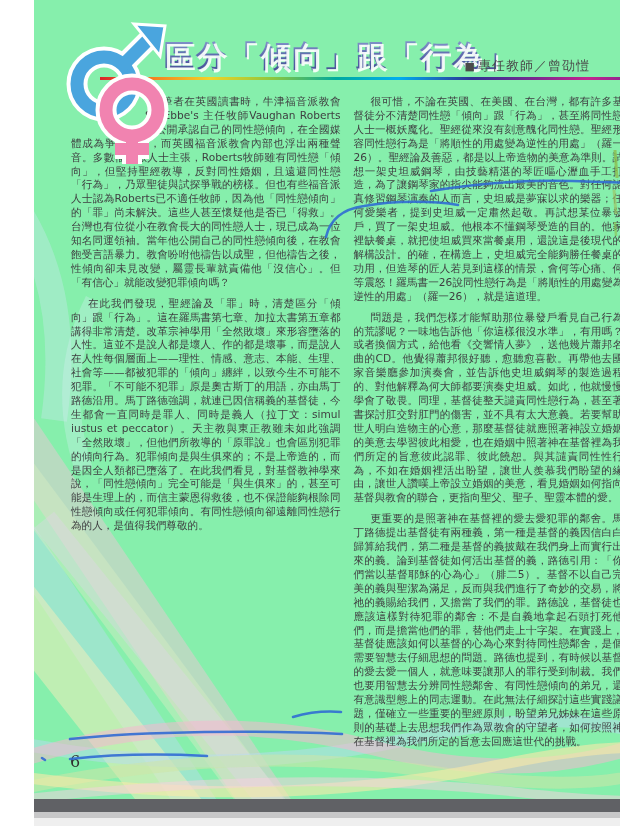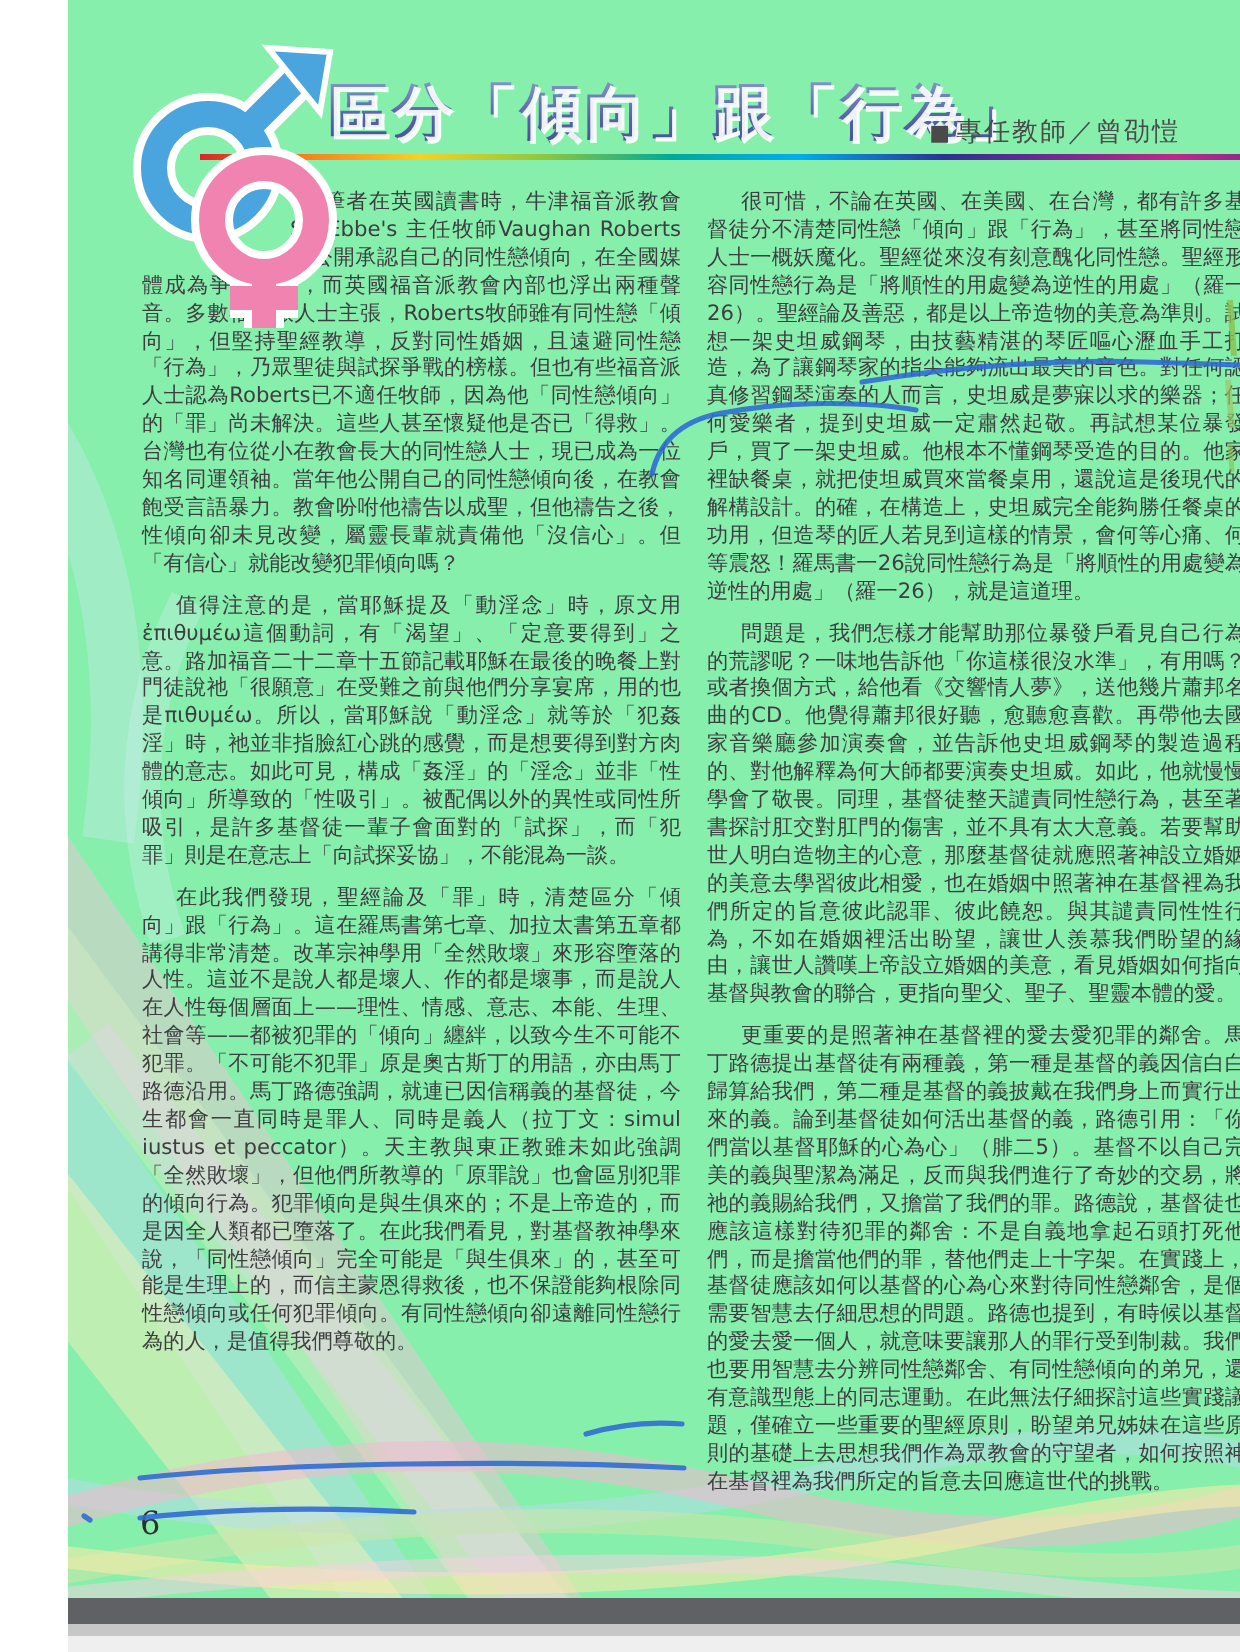--- a/index.html
+++ b/index.html
@@ -109,21 +109,20 @@
   <div class="page-title">區分「傾向」跟「行為」</div>
 
   <div class="byline"><span class="sq">■</span><span>專任教師／曾劭愷</span></div>
 
   <div class="rainbow-rule"></div>
 
   <div class="body-text">
     <div class="col">
       <div class="logo-spacer"></div>
       <p>筆者在英國讀書時，牛津福音派教會St. Ebbe's 主任牧師Vaughan Roberts因公開承認自己的同性戀傾向，在全國媒體成為爭議焦點，而英國福音派教會內部也浮出兩種聲音。多數福音派人士主張，Roberts牧師雖有同性戀「傾向」，但堅持聖經教導，反對同性婚姻，且遠避同性戀「行為」，乃眾聖徒與試探爭戰的榜樣。但也有些福音派人士認為Roberts已不適任牧師，因為他「同性戀傾向」的「罪」尚未解決。這些人甚至懷疑他是否已「得救」。台灣也有位從小在教會長大的同性戀人士，現已成為一位知名同運領袖。當年他公開自己的同性戀傾向後，在教會飽受言語暴力。教會吩咐他禱告以成聖，但他禱告之後，性傾向卻未見改變，屬靈長輩就責備他「沒信心」。但「有信心」就能改變犯罪傾向嗎？</p>
-      <p>值得注意的是，當耶穌提及「動淫念」時，原文用ἐπιθυμέω這個動詞，有「渴望」、「定意要得到」之意。路加福音二十二章十五節記載耶穌在最後的晚餐上對門徒說祂「很願意」在受難之前與他們分享宴席，用的也是πιθυμέω。所以，當耶穌說「動淫念」就等於「犯姦淫」時，祂並非指臉紅心跳的感覺，而是想要得到對方肉體的意志。如此可見，構成「姦淫」的「淫念」並非「性傾向」所導致的「性吸引」。被配偶以外的異性或同性所吸引，是許多基督徒一輩子會面對的「試探」，而「犯罪」則是在意志上「向試探妥協」，不能混為一談。</p>
       <p>在此我們發現，聖經論及「罪」時，清楚區分「傾向」跟「行為」。這在羅馬書第七章、加拉太書第五章都講得非常清楚。改革宗神學用「全然敗壞」來形容墮落的人性。這並不是說人都是壞人、作的都是壞事，而是說人在人性每個層面上——理性、情感、意志、本能、生理、社會等——都被犯罪的「傾向」纏絆，以致今生不可能不犯罪。「不可能不犯罪」原是奧古斯丁的用語，亦由馬丁路德沿用。馬丁路德強調，就連已因信稱義的基督徒，今生都會一直同時是罪人、同時是義人（拉丁文：simul iustus et peccator）。天主教與東正教雖未如此強調「全然敗壞」，但他們所教導的「原罪說」也會區別犯罪的傾向行為。犯罪傾向是與生俱來的；不是上帝造的，而是因全人類都已墮落了。在此我們看見，對基督教神學來說，「同性戀傾向」完全可能是「與生俱來」的，甚至可能是生理上的，而信主蒙恩得救後，也不保證能夠根除同性戀傾向或任何犯罪傾向。有同性戀傾向卻遠離同性戀行為的人，是值得我們尊敬的。</p>
     </div>
     <div class="col">
       <p>很可惜，不論在英國、在美國、在台灣，都有許多基督徒分不清楚同性戀「傾向」跟「行為」，甚至將同性戀人士一概妖魔化。聖經從來沒有刻意醜化同性戀。聖經形容同性戀行為是「將順性的用處變為逆性的用處」（羅一26）。聖經論及善惡，都是以上帝造物的美意為準則。試想一架史坦威鋼琴，由技藝精湛的琴匠嘔心瀝血手工打造，為了讓鋼琴家的指尖能夠流出最美的音色。對任何認真修習鋼琴演奏的人而言，史坦威是夢寐以求的樂器；任何愛樂者，提到史坦威一定肅然起敬。再試想某位暴發戶，買了一架史坦威。他根本不懂鋼琴受造的目的。他家裡缺餐桌，就把使坦威買來當餐桌用，還說這是後現代的解構設計。的確，在構造上，史坦威完全能夠勝任餐桌的功用，但造琴的匠人若見到這樣的情景，會何等心痛、何等震怒！羅馬書一26說同性戀行為是「將順性的用處變為逆性的用處」（羅一26），就是這道理。</p>
       <p>問題是，我們怎樣才能幫助那位暴發戶看見自己行為的荒謬呢？一味地告訴他「你這樣很沒水準」，有用嗎？或者換個方式，給他看《交響情人夢》，送他幾片蕭邦名曲的CD。他覺得蕭邦很好聽，愈聽愈喜歡。再帶他去國家音樂廳參加演奏會，並告訴他史坦威鋼琴的製造過程的、對他解釋為何大師都要演奏史坦威。如此，他就慢慢學會了敬畏。同理，基督徒整天譴責同性戀行為，甚至著書探討肛交對肛門的傷害，並不具有太大意義。若要幫助世人明白造物主的心意，那麼基督徒就應照著神設立婚姻的美意去學習彼此相愛，也在婚姻中照著神在基督裡為我們所定的旨意彼此認罪、彼此饒恕。與其譴責同性性行為，不如在婚姻裡活出盼望，讓世人羨慕我們盼望的緣由，讓世人讚嘆上帝設立婚姻的美意，看見婚姻如何指向基督與教會的聯合，更指向聖父、聖子、聖靈本體的愛。</p>
       <p>更重要的是照著神在基督裡的愛去愛犯罪的鄰舍。馬丁路德提出基督徒有兩種義，第一種是基督的義因信白白歸算給我們，第二種是基督的義披戴在我們身上而實行出來的義。論到基督徒如何活出基督的義，路德引用：「你們當以基督耶穌的心為心」（腓二5）。基督不以自己完美的義與聖潔為滿足，反而與我們進行了奇妙的交易，將祂的義賜給我們，又擔當了我們的罪。路德說，基督徒也應該這樣對待犯罪的鄰舍：不是自義地拿起石頭打死他們，而是擔當他們的罪，替他們走上十字架。在實踐上，基督徒應該如何以基督的心為心來對待同性戀鄰舍，是個需要智慧去仔細思想的問題。路德也提到，有時候以基督的愛去愛一個人，就意味要讓那人的罪行受到制裁。我們也要用智慧去分辨同性戀鄰舍、有同性戀傾向的弟兄，還有意識型態上的同志運動。在此無法仔細探討這些實踐議題，僅確立一些重要的聖經原則，盼望弟兄姊妹在這些原則的基礎上去思想我們作為眾教會的守望者，如何按照神在基督裡為我們所定的旨意去回應這世代的挑戰。</p>
     </div>
   </div>
 
   <svg class="pen-overlay" width="620" height="826" viewBox="0 0 620 826">

